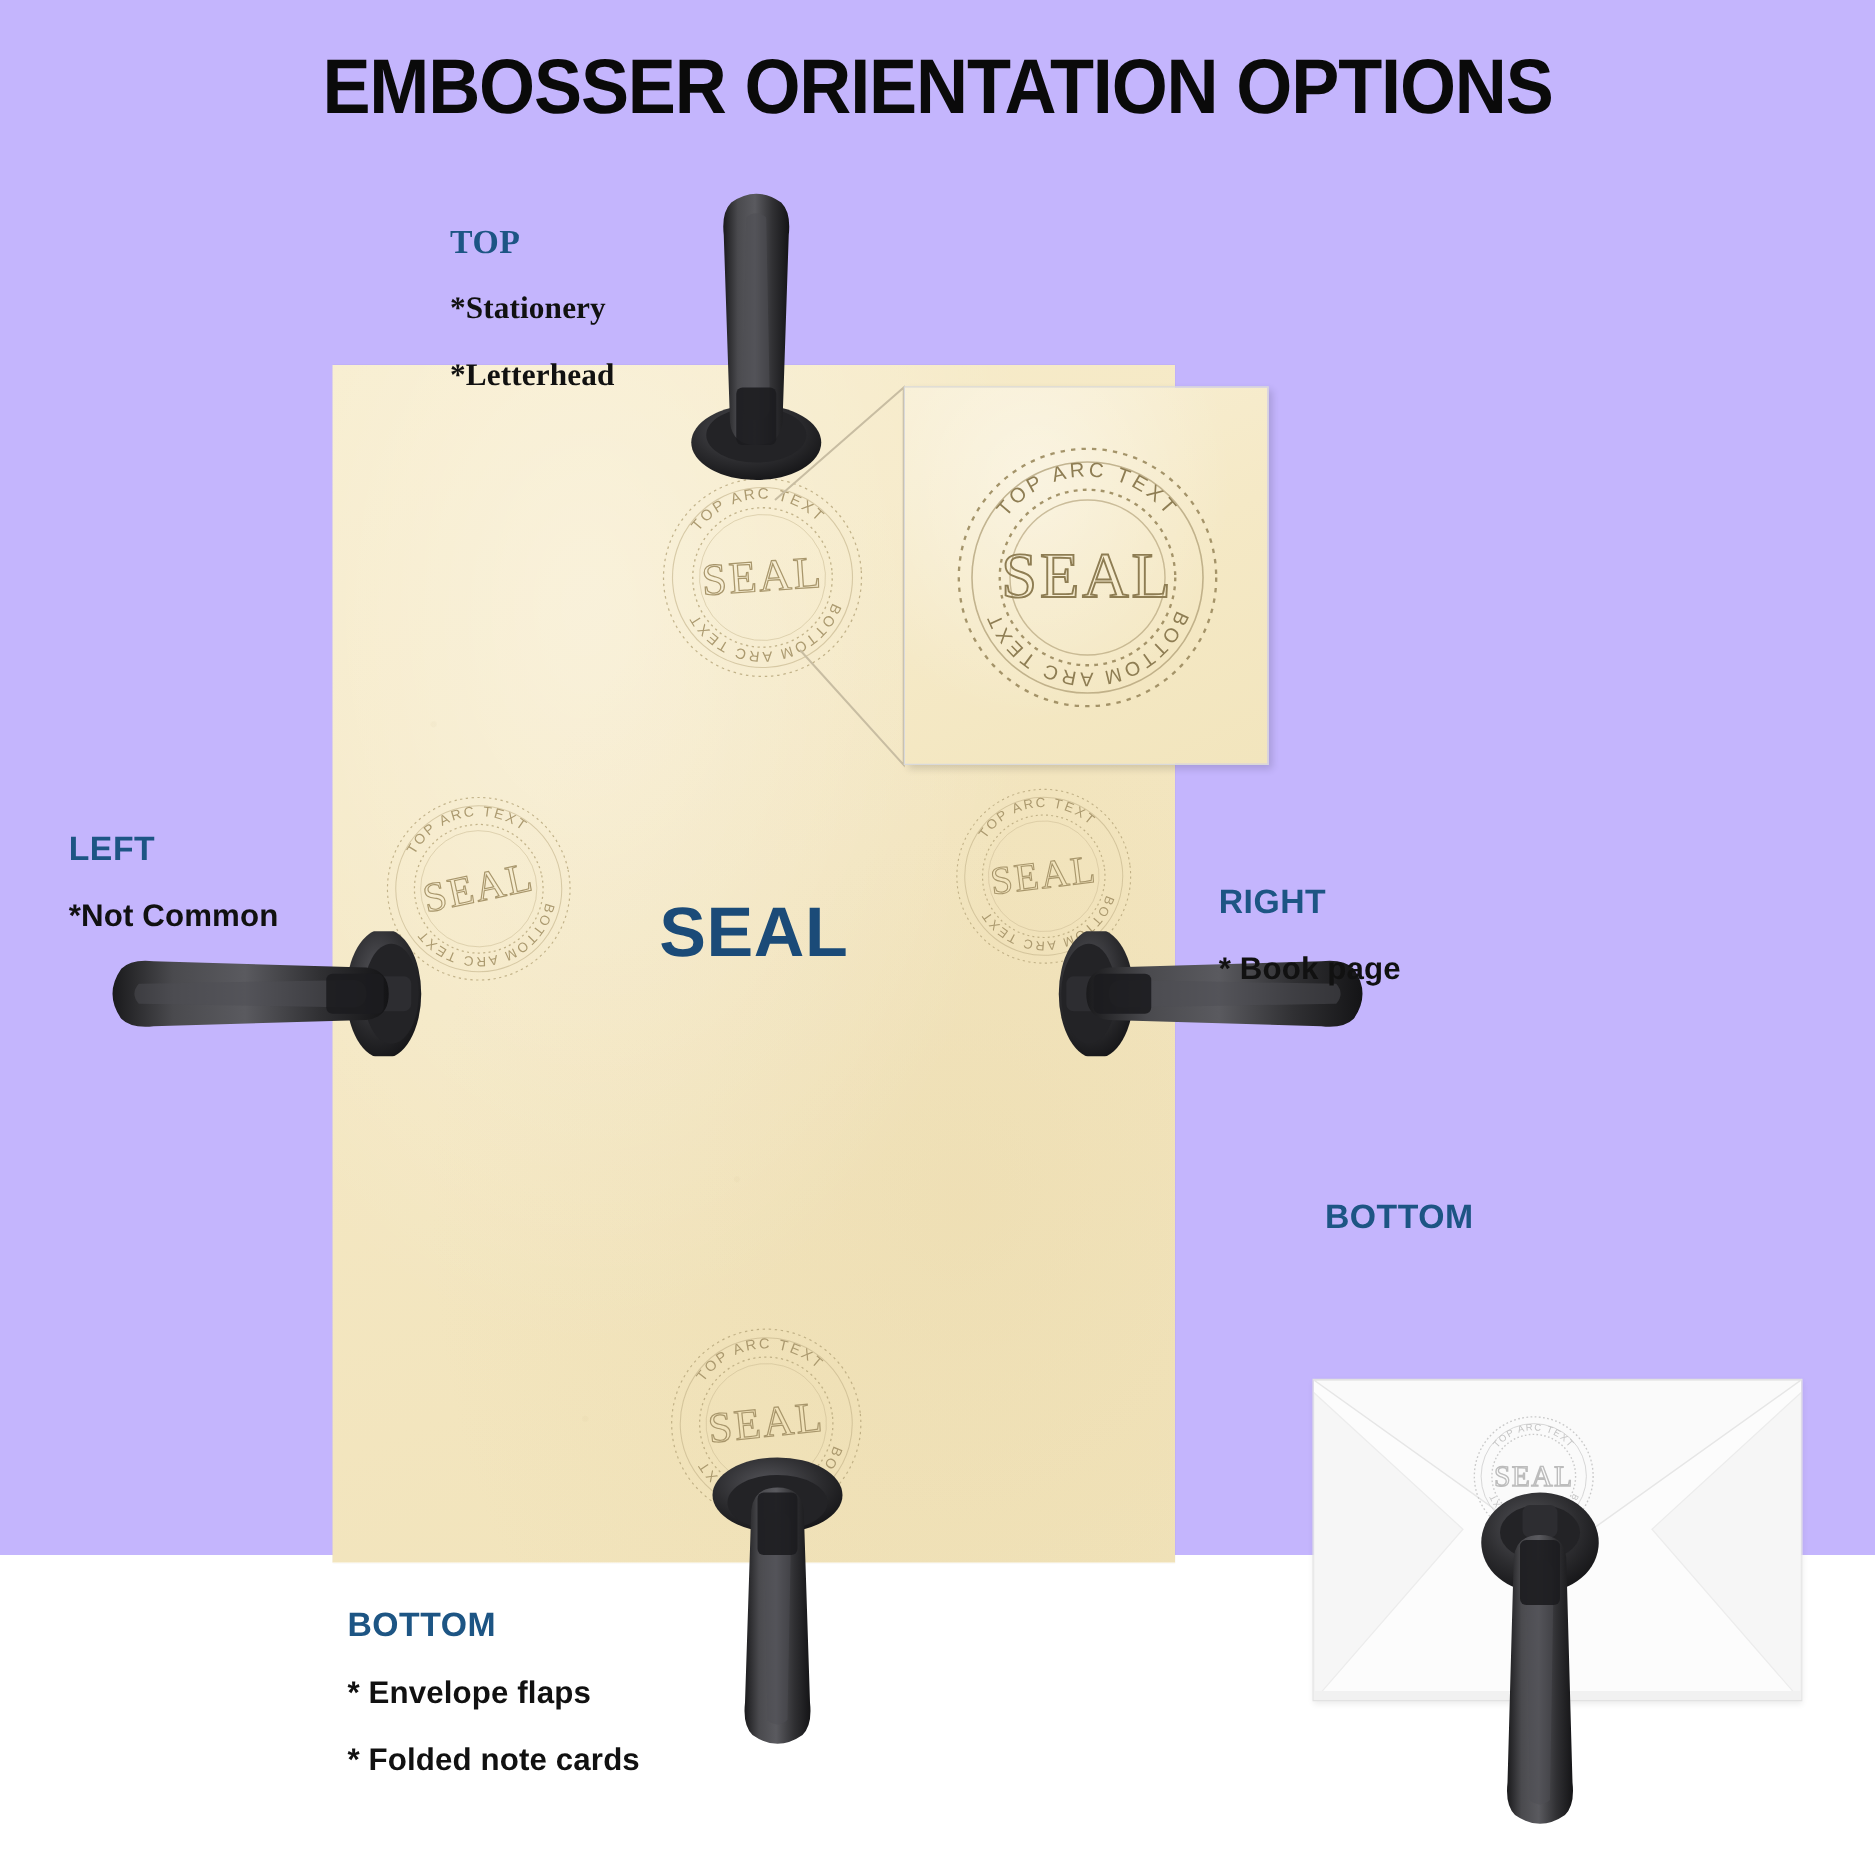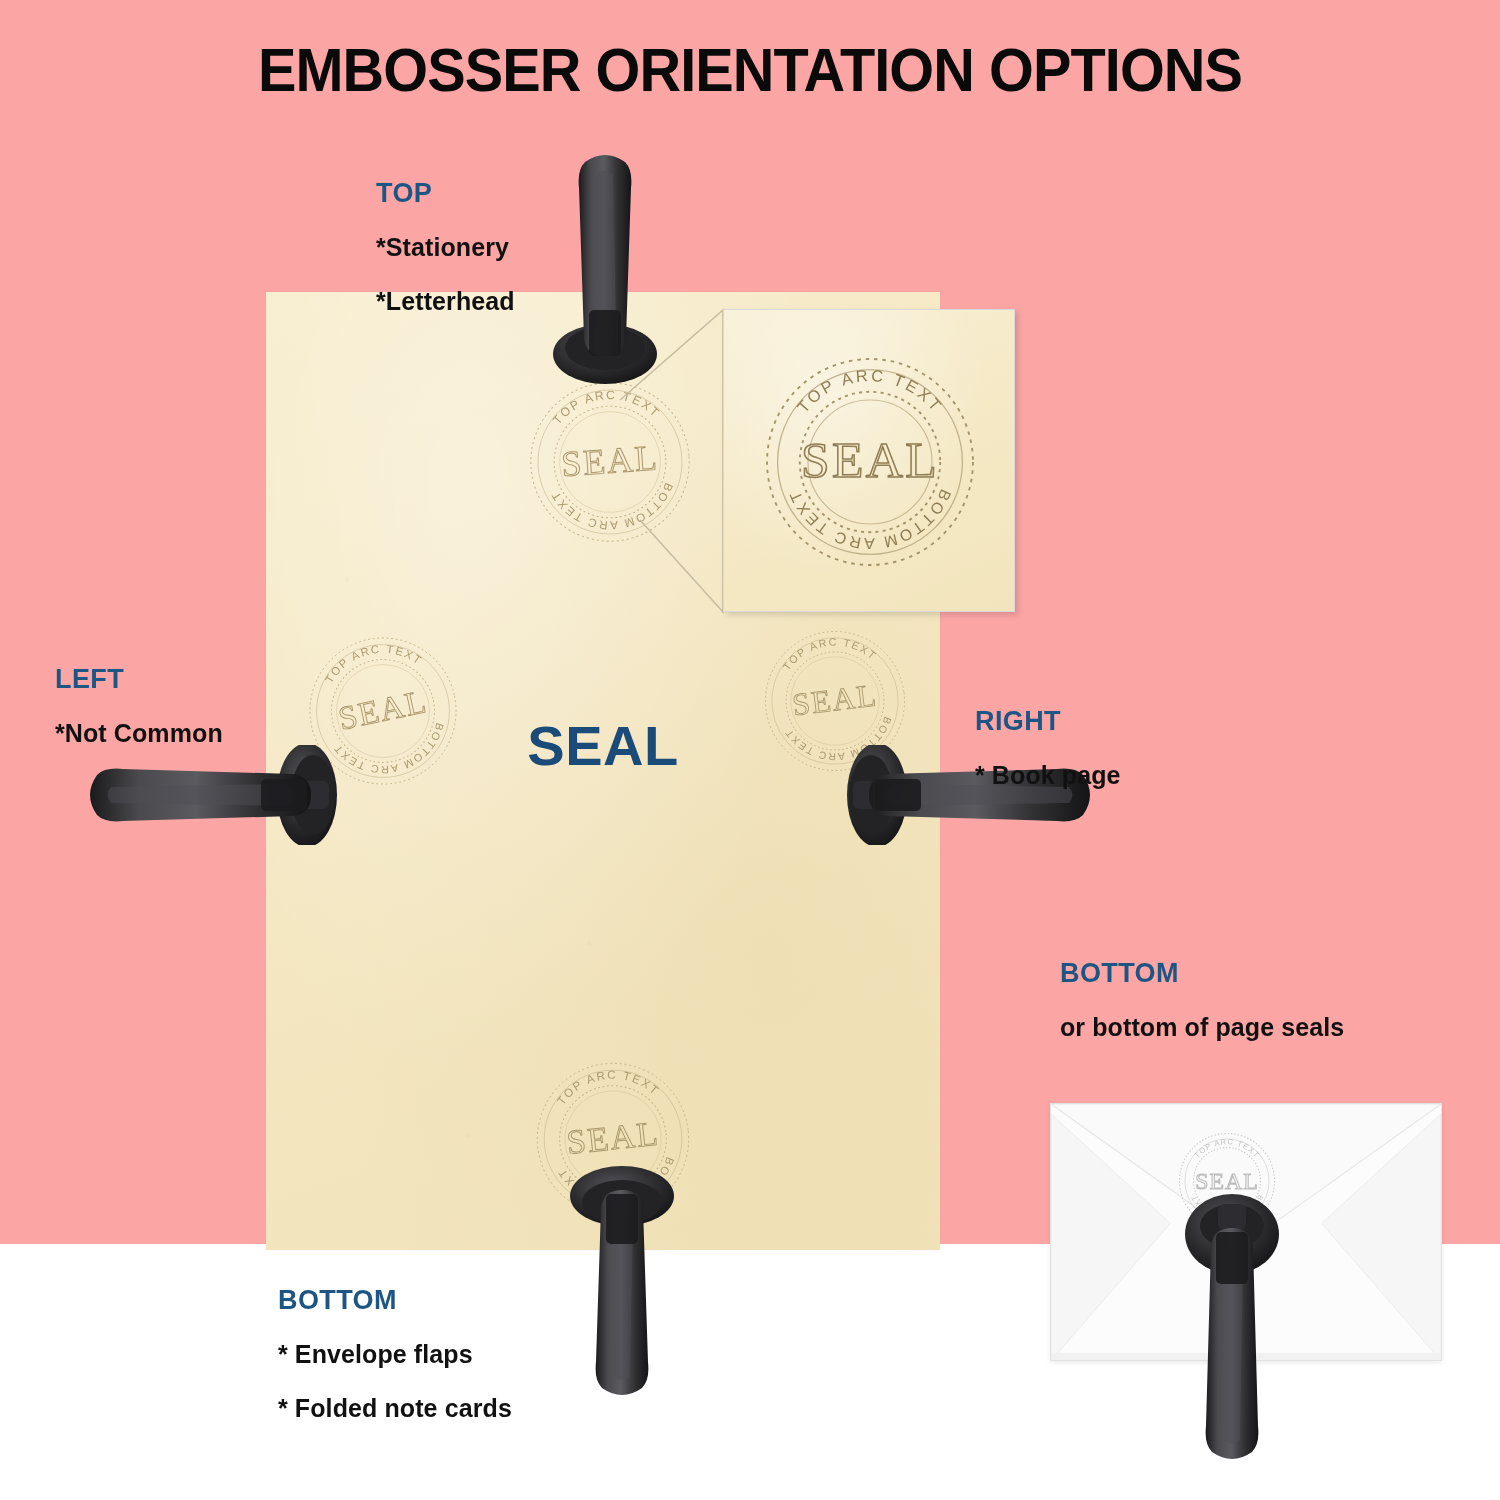--- a/index.html
+++ b/index.html
@@ -2,21 +2,21 @@
 <html><head>
 <meta charset="utf-8">
 <style>
   * { box-sizing: border-box; margin: 0; padding: 0; }
   html, body {
     width: 1500px; height: 1500px;
     background: #ffffff;
     font-family: "Liberation Sans", sans-serif;
     overflow: hidden;
   }
-  #stage { position: relative; width: 1500px; height: 1244px; background: #fca5a5; }
+  #stage { position: relative; width: 1500px; height: 1244px; background: #c4b5fd; }
 
   
   .title {
     position: absolute; top: 34px; left: 0; width: 1500px;
     text-align: center;
     font-size: 62px; font-weight: 700; letter-spacing: -1px;
     color: #0a0a0a;
     transform: scaleX(0.93);
     font-family: "Liberation Sans", sans-serif;
   }
@@ -71,21 +71,21 @@
     box-shadow: 0 2px 5px rgba(0,0,0,.08);
     overflow: hidden;
   }
   .env-flap { position:absolute; inset:0; }
 
   
   .cap  { color:#1d5584; font-size:27px; font-weight:700; letter-spacing:.4px; }
   .sub  { color:#111; font-size:25px; font-weight:700; line-height:1.22; letter-spacing:.1px;margin-top:23px; }
   .blk  { position:absolute; }
 
-  .lbl-top      { left:376px; top:178px; }
+  .lbl-top      { left:360px; top:178px;font-family:Liberation Serif, serif; }
   .lbl-left     { left:55px;  top:664px; }
   .lbl-right    { left:975px; top:706px; }
   .lbl-bottom-l { left:278px; top:1285px; }
   .lbl-bottom-r { left:1060px;top:958px; }
 
   
   .embosser { position:absolute; }
 </style>
 </head>
 <body>
@@ -255,16 +255,15 @@
   </div>
 
   <div class="blk lbl-bottom-l">
     <div class="cap">BOTTOM</div>
     <div class="sub">* Envelope flaps</div>
     <div class="sub">* Folded note cards</div>
   </div>
 
   <div class="blk lbl-bottom-r">
     <div class="cap">BOTTOM</div>
-    <div class="sub">or bottom of page seals</div>
   </div>
 
 </div>
 
 </body></html>

